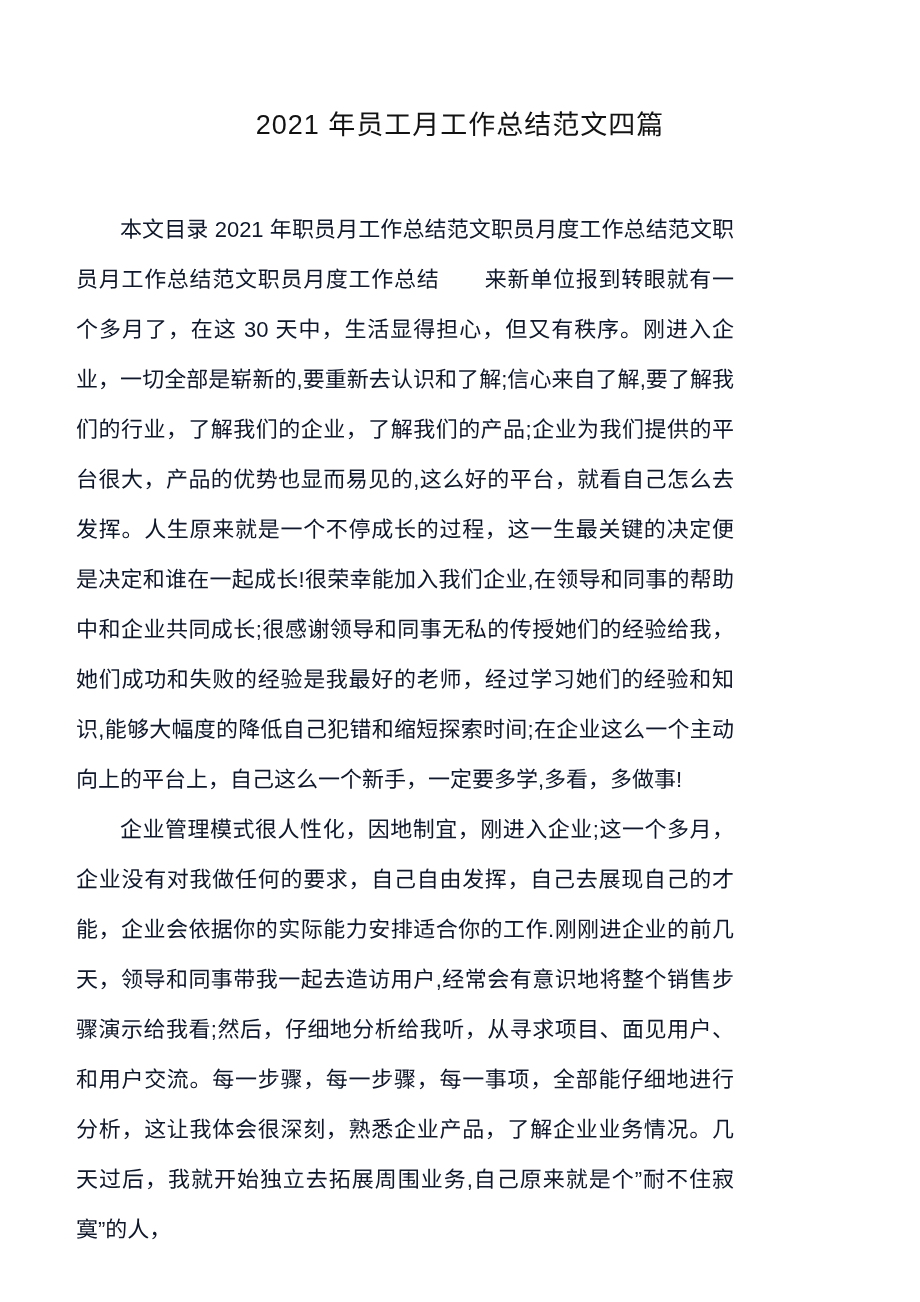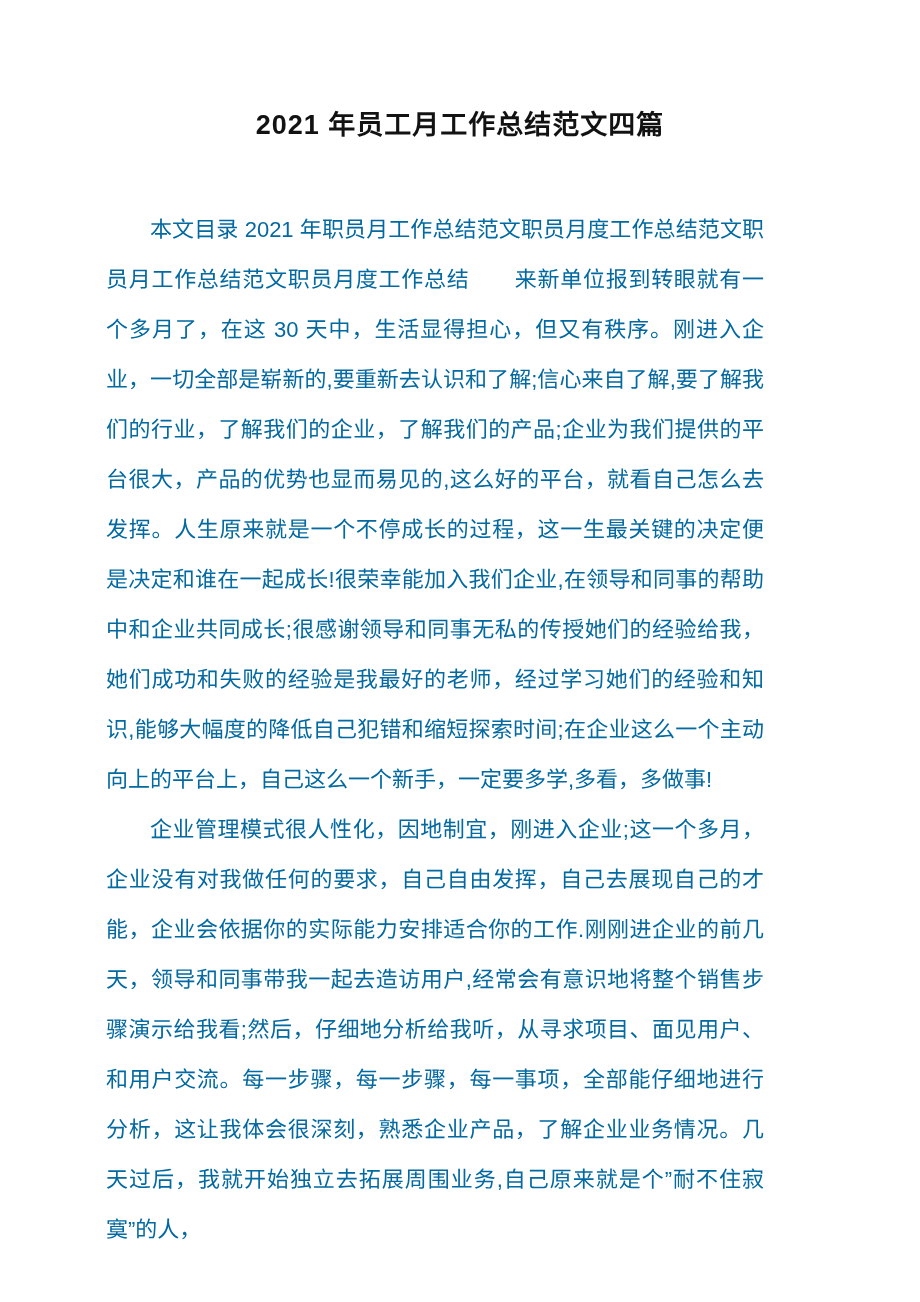--- a/index.html
+++ b/index.html
@@ -18,31 +18,31 @@
     height: 1302px;
     background: #ffffff;
     position: relative;
   }
   .page-title {
     margin: 0;
     padding-top: 103px;
     text-align: center;
     font-size: 27px;
     line-height: 44px;
-    font-weight: 700;
+    font-weight: 400;
     color: #121212;
     letter-spacing: 1px;
     font-family: "Liberation Sans", "DejaVu Sans", sans-serif;
   }
   .doc-body {
     width: 658px;
-    margin: 58px 0 0 106px;
+    margin: 58px 0 0 76px;
     font-size: 22px;
     line-height: 50px;
-    color: #0369a1;
+    color: #0f172a;
     text-align: justify;
     text-justify: inter-ideograph;
     word-break: break-all;
   }
   .doc-body p {
     margin: 0;
     padding: 0;
     text-indent: 2em;
   }
 </style>

